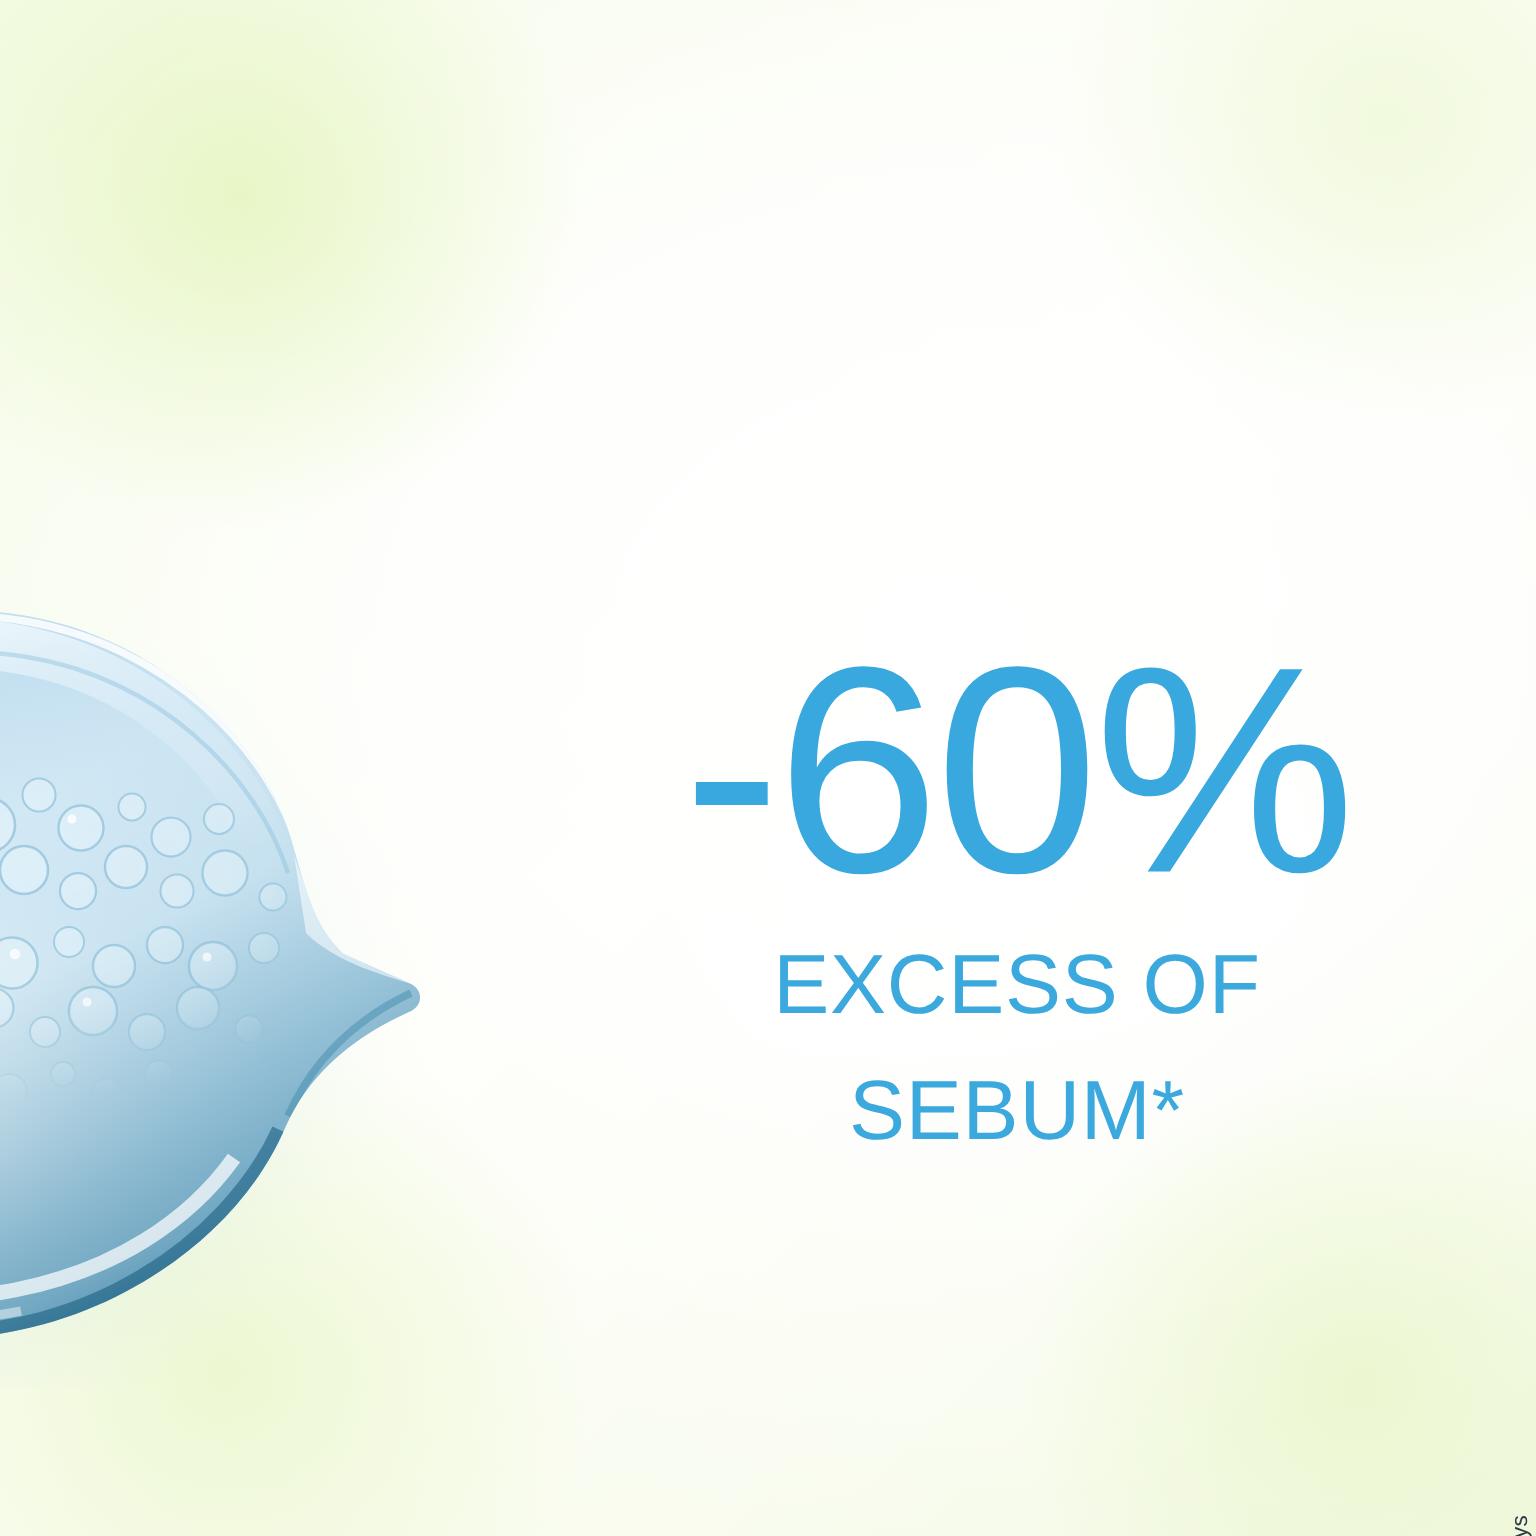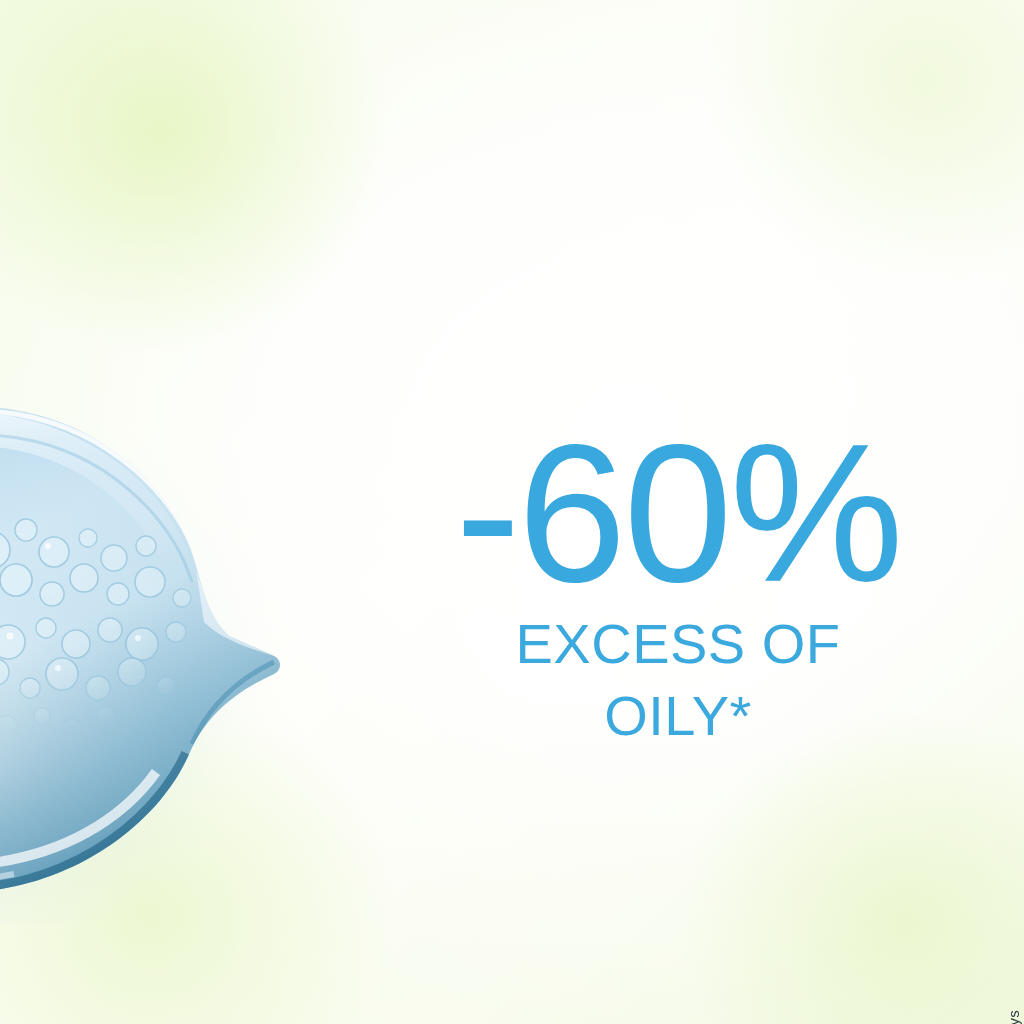--- a/index.html
+++ b/index.html
@@ -101,21 +101,21 @@
     letter-spacing: -3px;
     text-shadow: 0 2px 2px rgba(255,255,255,0.75);
   }
   .claim-sub {
     display: block;
     font-size: 56px;
     line-height: 1.14;
     font-weight: 400;
     color: #3ba9de;
     letter-spacing: 0.5px;
-    margin-top: 8px;
+    margin-top: 20px;
   }
 
   
   .footnote {
     position: absolute;
     right: 2px;
     bottom: 14px;
     transform-origin: right bottom;
     transform: rotate(-90deg) translateY(-0px);
     white-space: nowrap;
@@ -307,20 +307,20 @@
             <circle cx="76" cy="172" r="3"></circle>
           </g>
         </g>
       </g>
     </svg>
   </div>
 
   <div class="claim">
     <span class="claim-number">-60%</span>
     <span class="claim-sub">EXCESS OF</span>
-    <span class="claim-sub">OILY*</span>
+    <span class="claim-sub">SEBUM*</span>
   </div>
 
   <div class="footnote">
     <span class="footnote-inner">*Sebumetry test on 20 volunteers, 28 days</span>
   </div>
 
 </div>
 
 </body></html>

